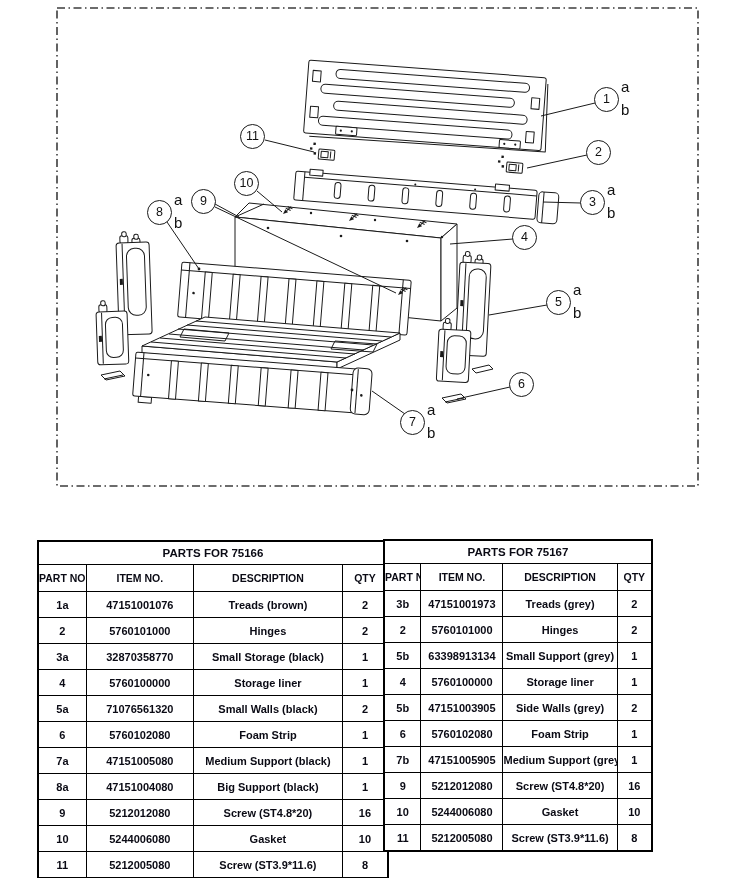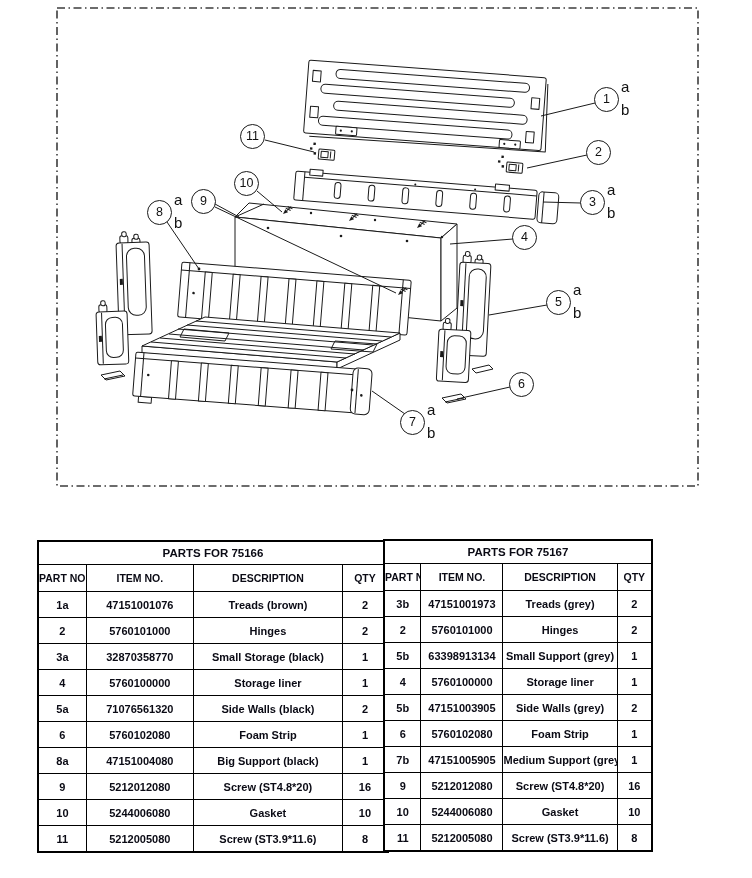--- a/index.html
+++ b/index.html
@@ -357,27 +357,33 @@
       </tr>
       <tr>
         <td>4</td>
         <td>5760100000</td>
         <td>Storage liner</td>
         <td>1</td>
       </tr>
       <tr>
         <td>5a</td>
         <td>71076561320</td>
-        <td>Side Walls (black)</td>
+        <td>Small Walls (black)</td>
         <td>2</td>
       </tr>
       <tr>
         <td>6</td>
         <td>5760102080</td>
         <td>Foam Strip</td>
+        <td>1</td>
+      </tr>
+      <tr>
+        <td>7a</td>
+        <td>47151005080</td>
+        <td>Medium Support (black)</td>
         <td>1</td>
       </tr>
       <tr>
         <td>8a</td>
         <td>47151004080</td>
         <td>Big Support (black)</td>
         <td>1</td>
       </tr>
       <tr>
         <td>9</td>

